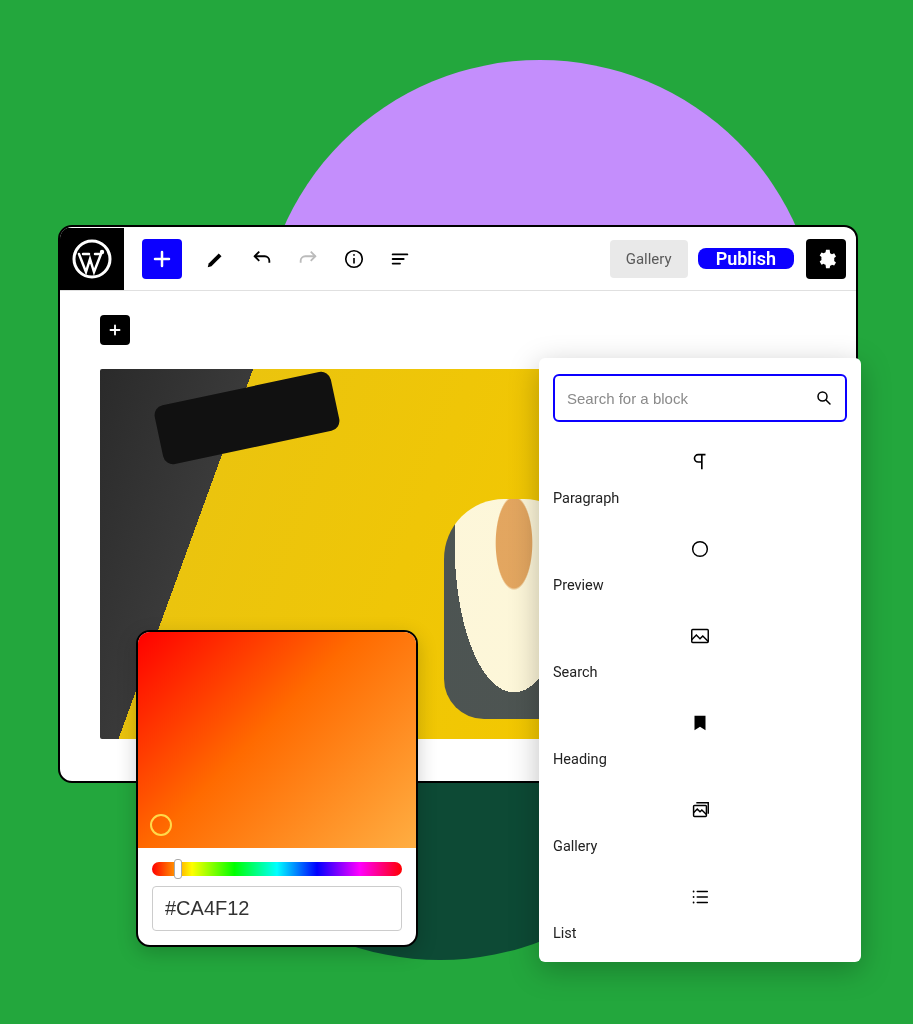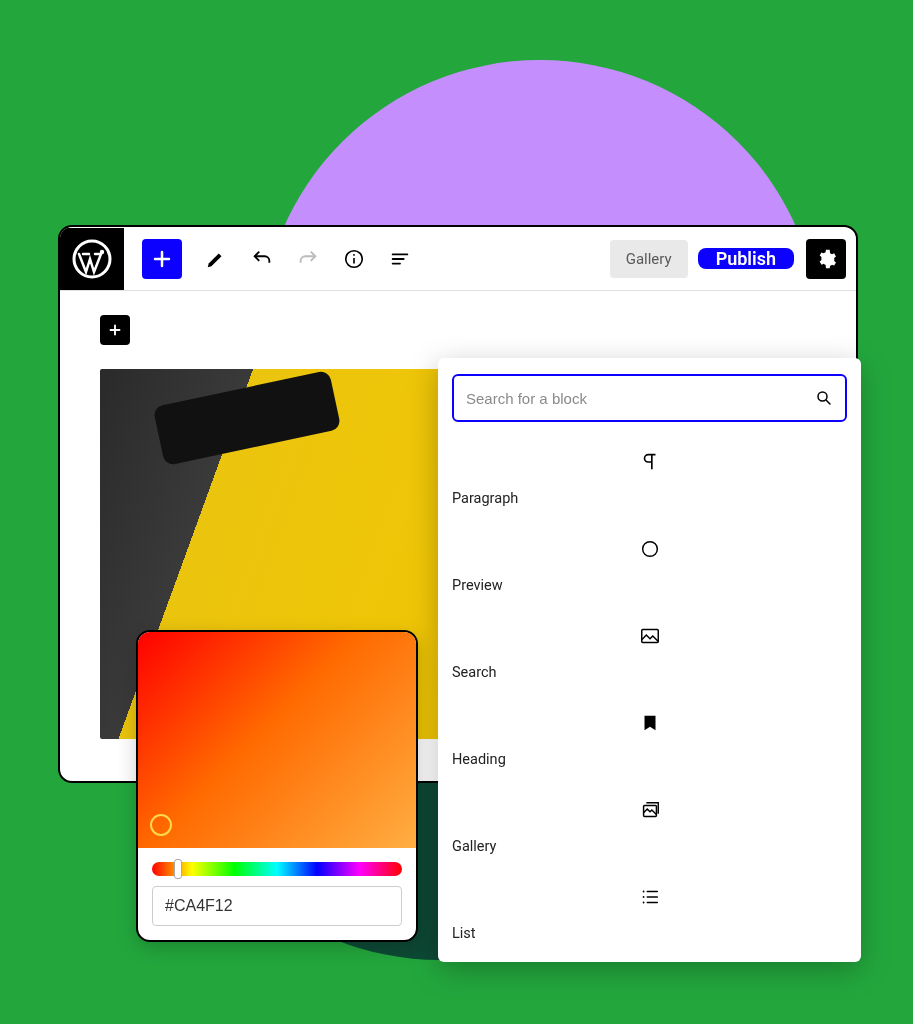--- a/index.html
+++ b/index.html
@@ -155,21 +155,21 @@
     width:140px; height:220px;
     background: radial-gradient(ellipse at 50% 20%, #e0a070 0 18%, #fff 19% 60%, #304060 60% 100%);
     border-radius: 60px 60px 40px 40px / 60px 60px 40px 40px;
     opacity:.85;
   }
   
   .inserter-panel {
     position: absolute;
     right: 52px;
     top: 358px;
-    width: 423px;
+    width: 322px;
     background: #fff;
     border-radius: 6px;
     box-shadow: 0 8px 30px rgba(0,0,0,.25);
     padding: 16px 14px 20px;
   }
   .search-wrap {
     border: 2px solid #0c00ff;
     border-radius: 6px;
     height: 48px;
     display:flex;
@@ -240,21 +240,21 @@
     border-radius:3px;
   }
   .cp-hex-wrap {
     margin: 6px 14px 14px;
   }
   .cp-hex {
     width:100%;
     border:1px solid #ccc;
     border-radius:4px;
     padding:10px 12px;
-    font-size:16px;
+    font-size:20px;
     color:#333;
   }
 </style>
 </head>
 <body>
 
 <div class="bg-circle-purple"></div>
 <div class="bg-circle-dark"></div>
 
 <div class="editor-window">

